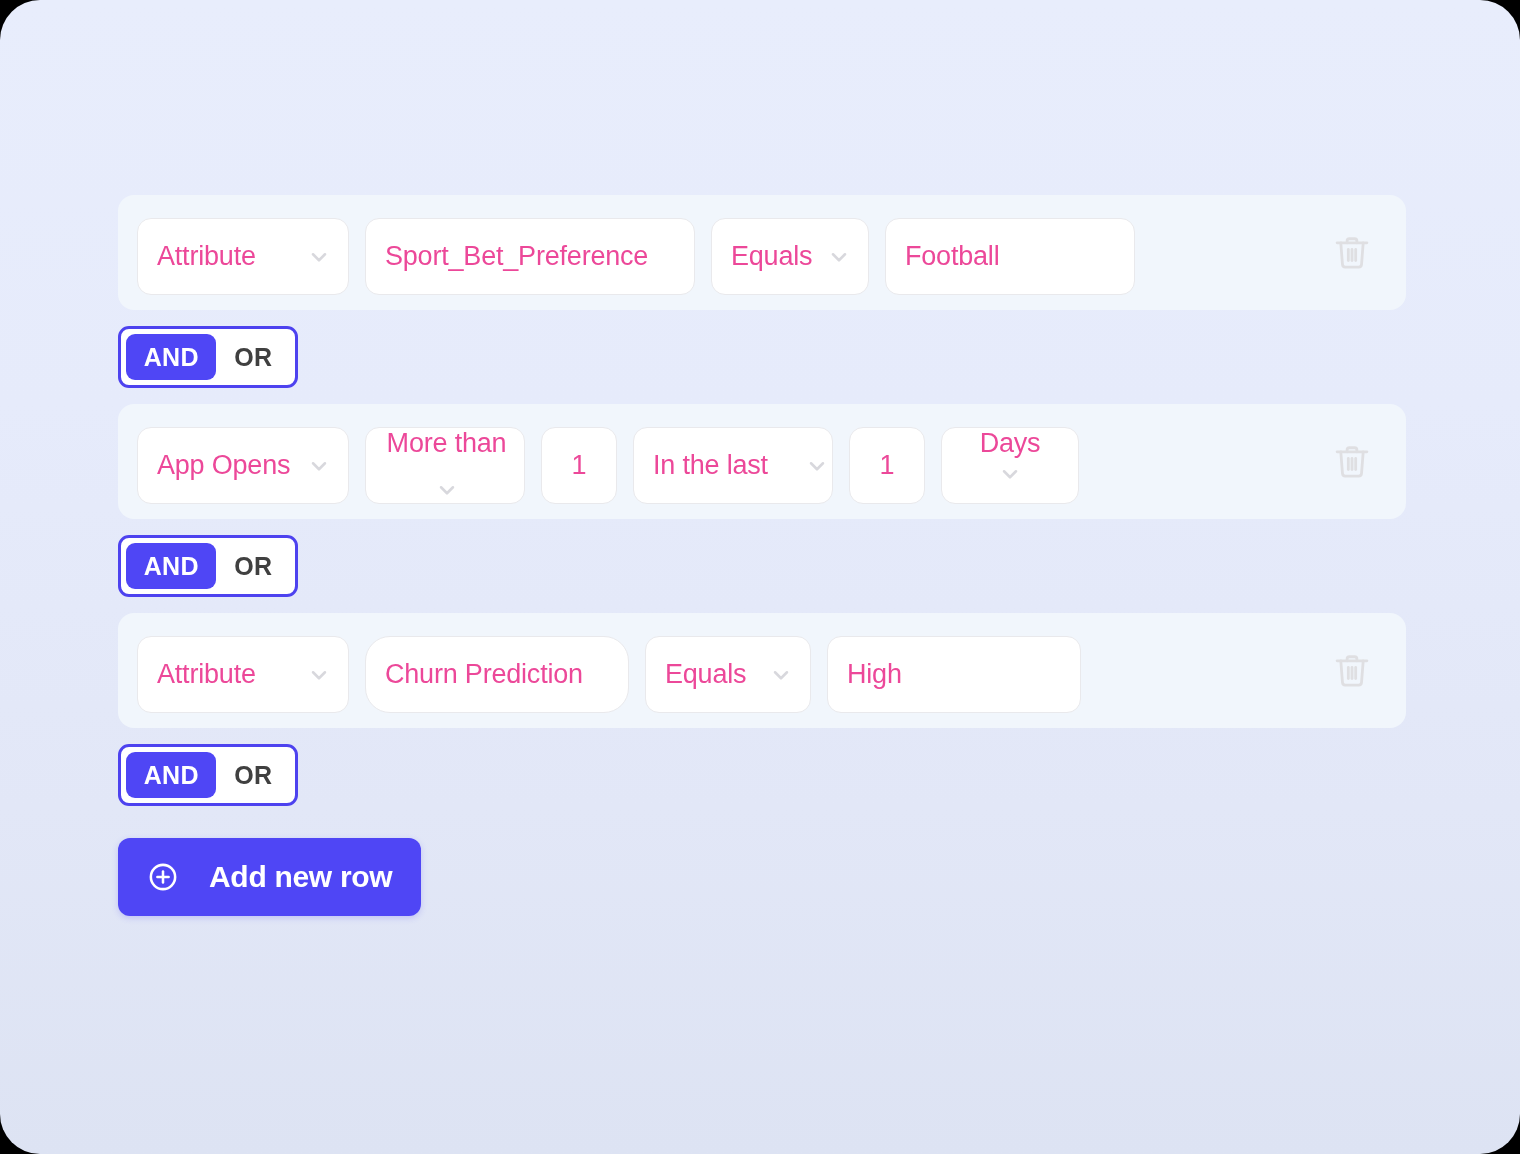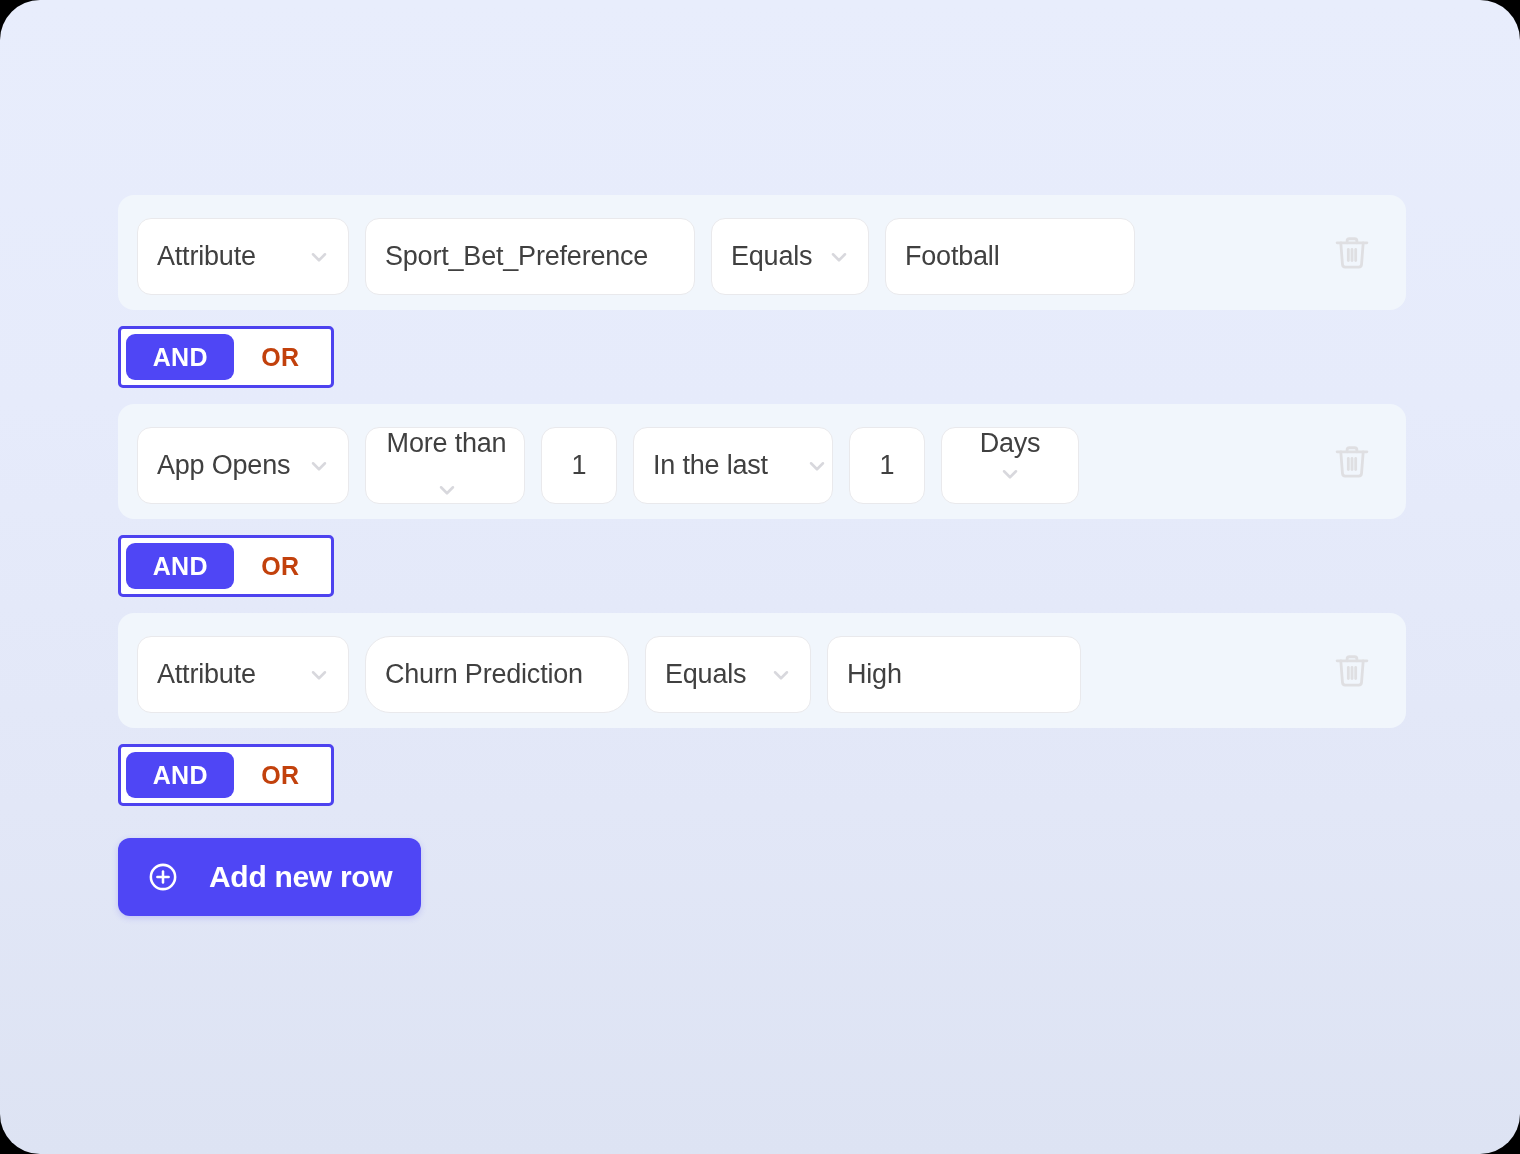--- a/index.html
+++ b/index.html
@@ -41,21 +41,21 @@
 
   .field {
     background: #ffffff;
     border: 1.5px solid #e9e9ec;
     border-radius: 14px;
     height: 77px;
     display: flex;
     align-items: center;
     justify-content: flex-start;
     padding: 0 19px;
-    color: #404040;
+    color: #ec4899;
     font-size: 27px;
     font-weight: 500;
     letter-spacing: -0.2px;
     white-space: nowrap;
     margin-top: 8px;
   }
 
   .field.has-chevron {
     justify-content: space-between;
     padding-right: 16px;
@@ -108,37 +108,37 @@
   .trash-btn svg { display: block; width: 42px; height: 42px; }
 
   
   .andor-wrap { margin: 16px 0 16px 0; }
 
   .andor {
     display: inline-flex;
     align-items: center;
     background: #ffffff;
     border: 3px solid #4d42ef;
-    border-radius: 5px;
+    border-radius: 11px;
     padding: 5px;
     height: 62px;
-    width: 216px;
+    width: 180px;
   }
   .andor-opt {
     flex: 1 1 auto;
     height: 100%;
     display: flex;
     align-items: center;
     justify-content: center;
     font-size: 25px;
     font-weight: 700;
     letter-spacing: 0.3px;
     border-radius: 9px;
     cursor: pointer;
-    color: #c2410c;
+    color: #404040;
     background: transparent;
     border: none;
     font-family: "Liberation Sans", sans-serif;
   }
   .andor-opt.active {
     background: #4f46f5;
     color: #ffffff;
   }
 
   

